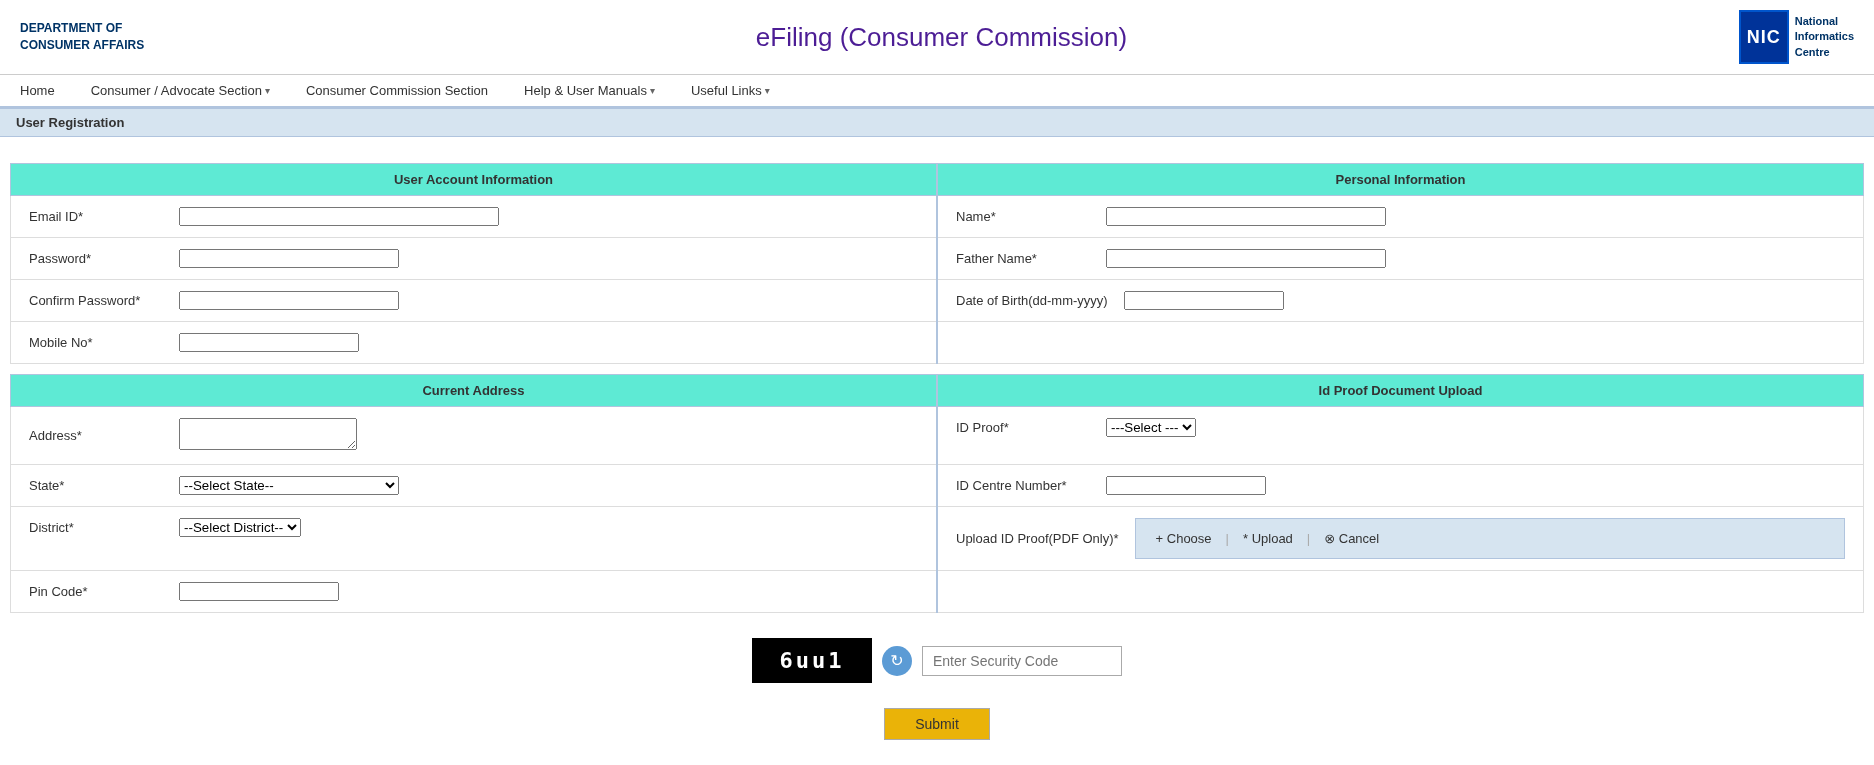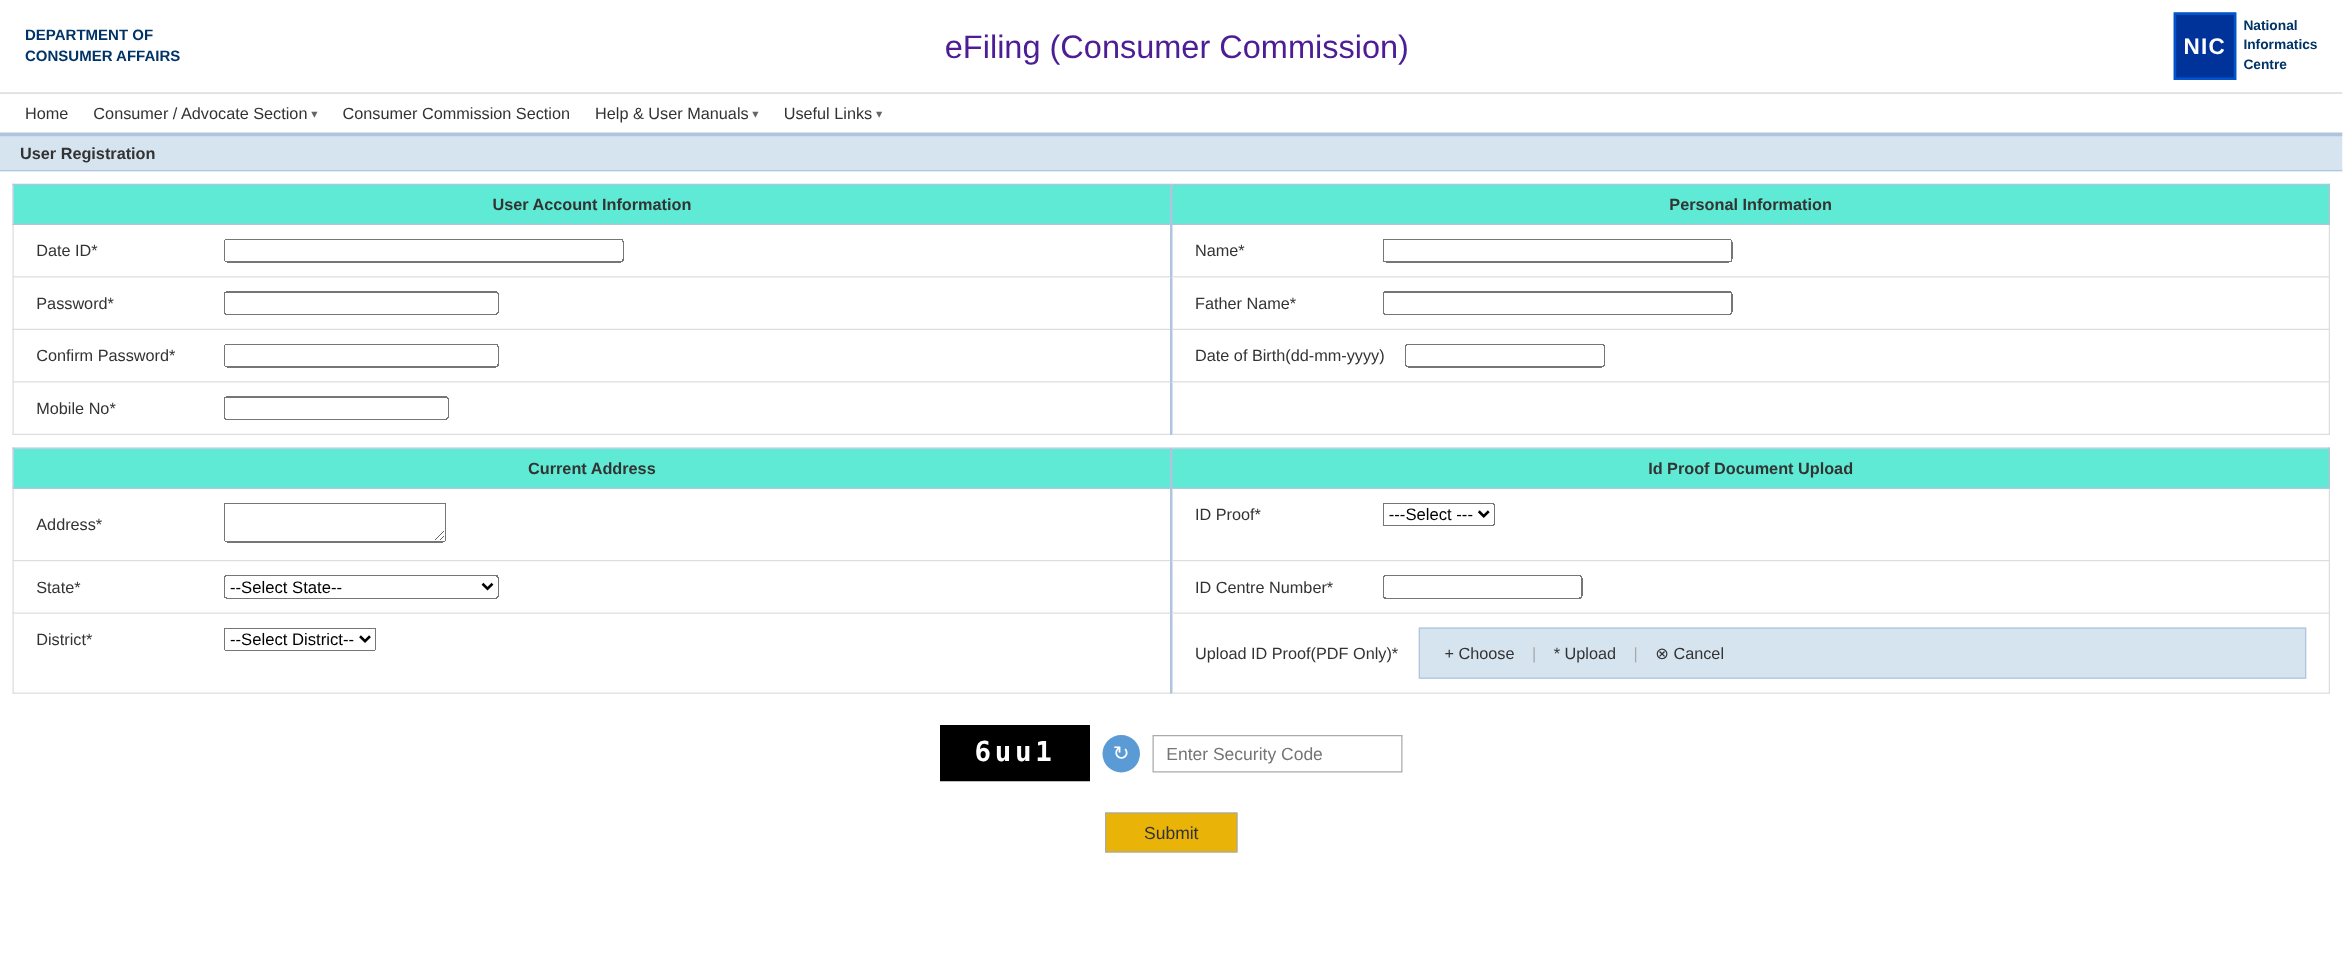--- a/index.html
+++ b/index.html
@@ -53,21 +53,21 @@
     }
     .nic-logo-text span {
       display: block;
     }
 
     
     .navbar {
       display: flex;
       align-items: center;
       padding: 8px 20px;
-      gap: 20px;
+      gap: 36px;
       border-bottom: 2px solid #b0c4de;
       background: #fff;
     }
     .nav-item {
       font-size: 13px;
       color: #333;
       cursor: pointer;
       text-decoration: none;
       display: flex;
       align-items: center;
@@ -79,21 +79,21 @@
       color: #666;
     }
 
     
     .section-header {
       background: #d6e4f0;
       padding: 6px 16px;
       font-weight: bold;
       font-size: 13px;
       color: #333;
-      margin-bottom: 10px;
+      margin-bottom: 26px;
       border-top: 1px solid #b0c4de;
       border-bottom: 1px solid #b0c4de;
     }
 
     
     .form-container {
       padding: 0 10px 10px 10px;
     }
 
     
@@ -276,21 +276,21 @@
         <th style="width:50%" class="col-divider">Personal Information</th>
       </tr>
     </thead>
     <tbody>
       <tr>
 
         <td>
           <table class="inner-table">
               <tbody>
                 <tr>
-            <td class="field-label">Date ID*</td>
+            <td class="field-label">Email ID*</td>
             <td><input type="email" class="email-input-wide" style=""></td>
           </tr>
               </tbody>
             </table>
         </td>
 
         <td class="col-divider">
           <table class="inner-table">
               <tbody>
                 <tr>
@@ -462,20 +462,34 @@
                 <button class="upload-btn">* Upload</button>
                 <span class="upload-separator">|</span>
                 <button class="upload-btn">⊗ Cancel</button>
               </div>
             </td>
           </tr>
               </tbody>
             </table>
         </td>
       </tr>
+      <tr>
+
+        <td>
+          <table class="inner-table">
+              <tbody>
+                <tr>
+            <td class="field-label">Pin Code*</td>
+            <td><input type="text" class="pincode-input" style=""></td>
+          </tr>
+              </tbody>
+            </table>
+        </td>
+        <td class="col-divider"></td>
+      </tr>
     </tbody>
   </table>
 
   <div class="captcha-area">
     <div class="captcha-box">6uu1</div>
     <div class="captcha-refresh">↻</div>
     <input type="text" class="captcha-input" placeholder="Enter Security Code" style="">
   </div>
 
   <div class="submit-area">

